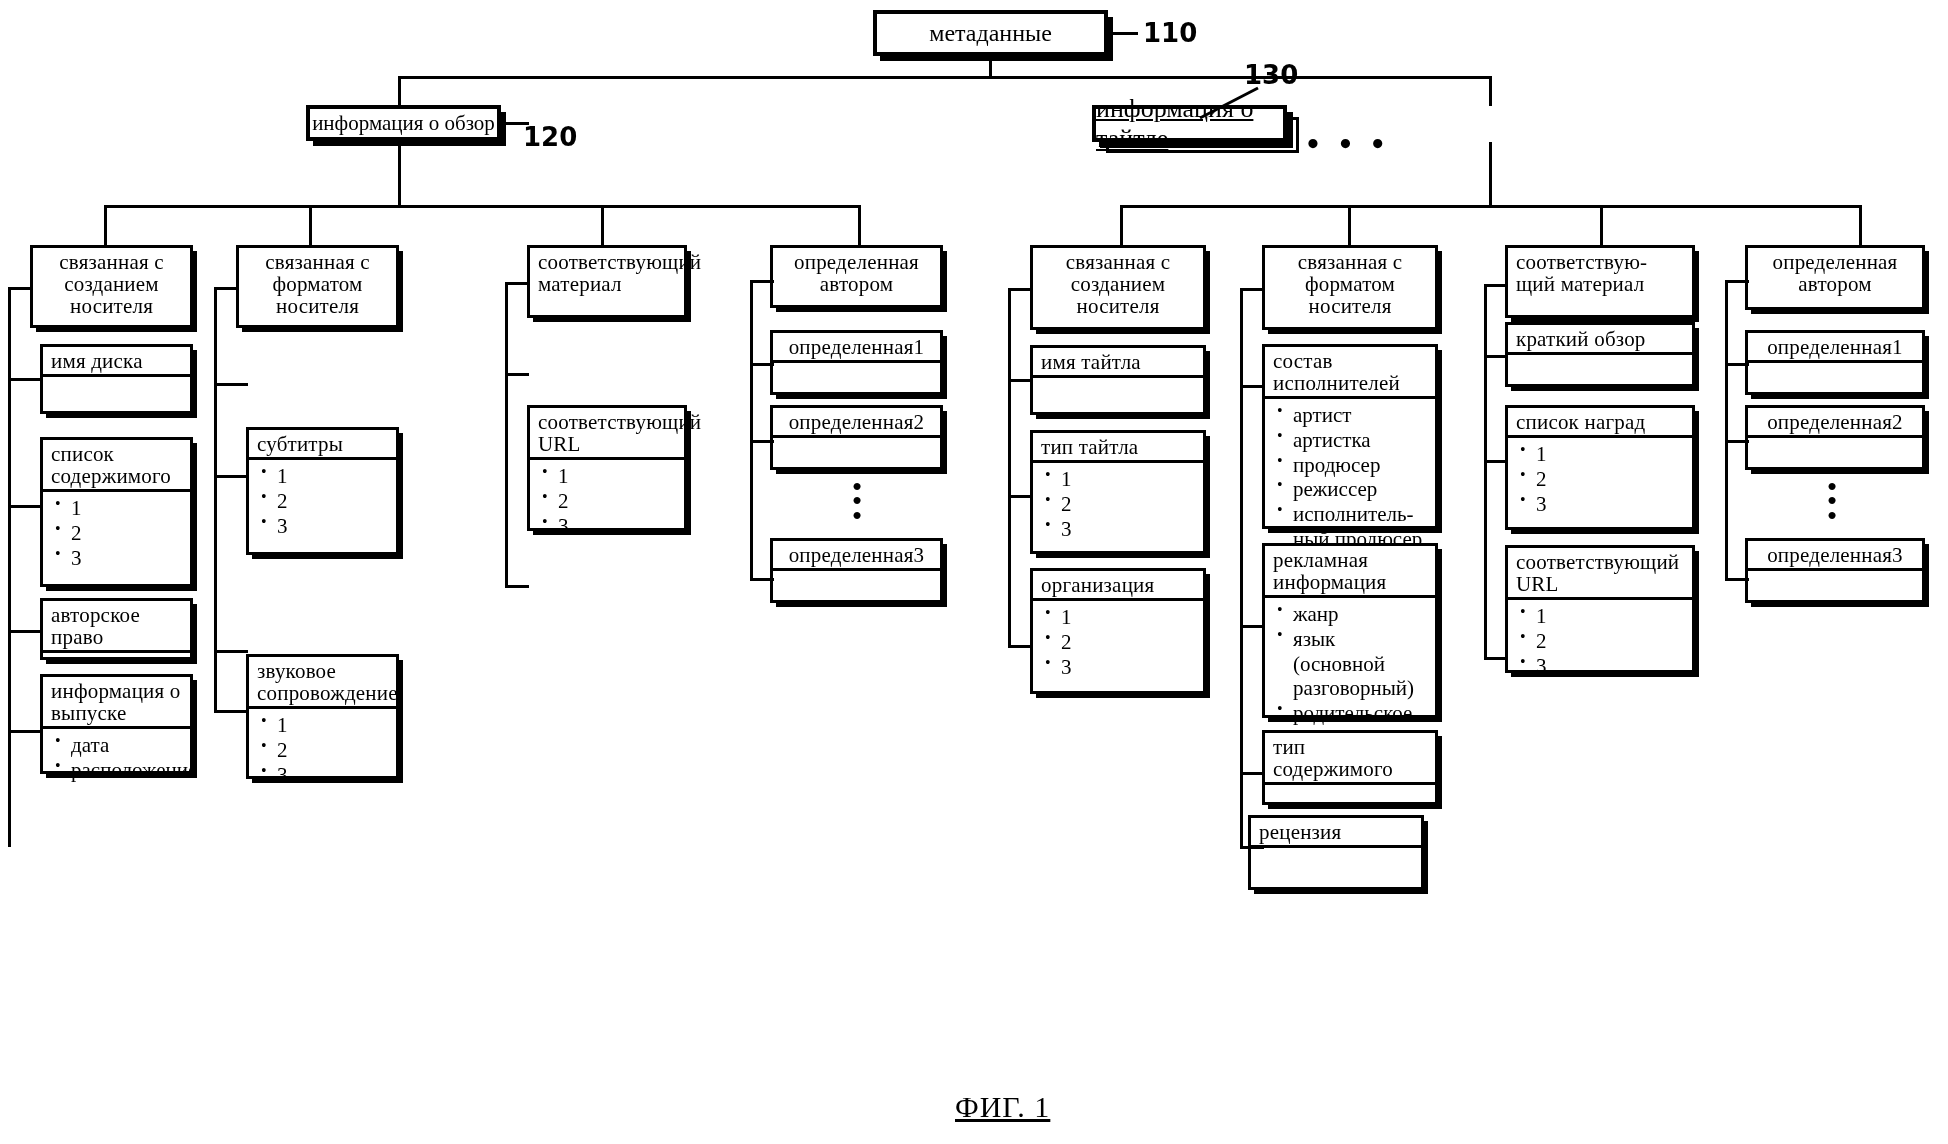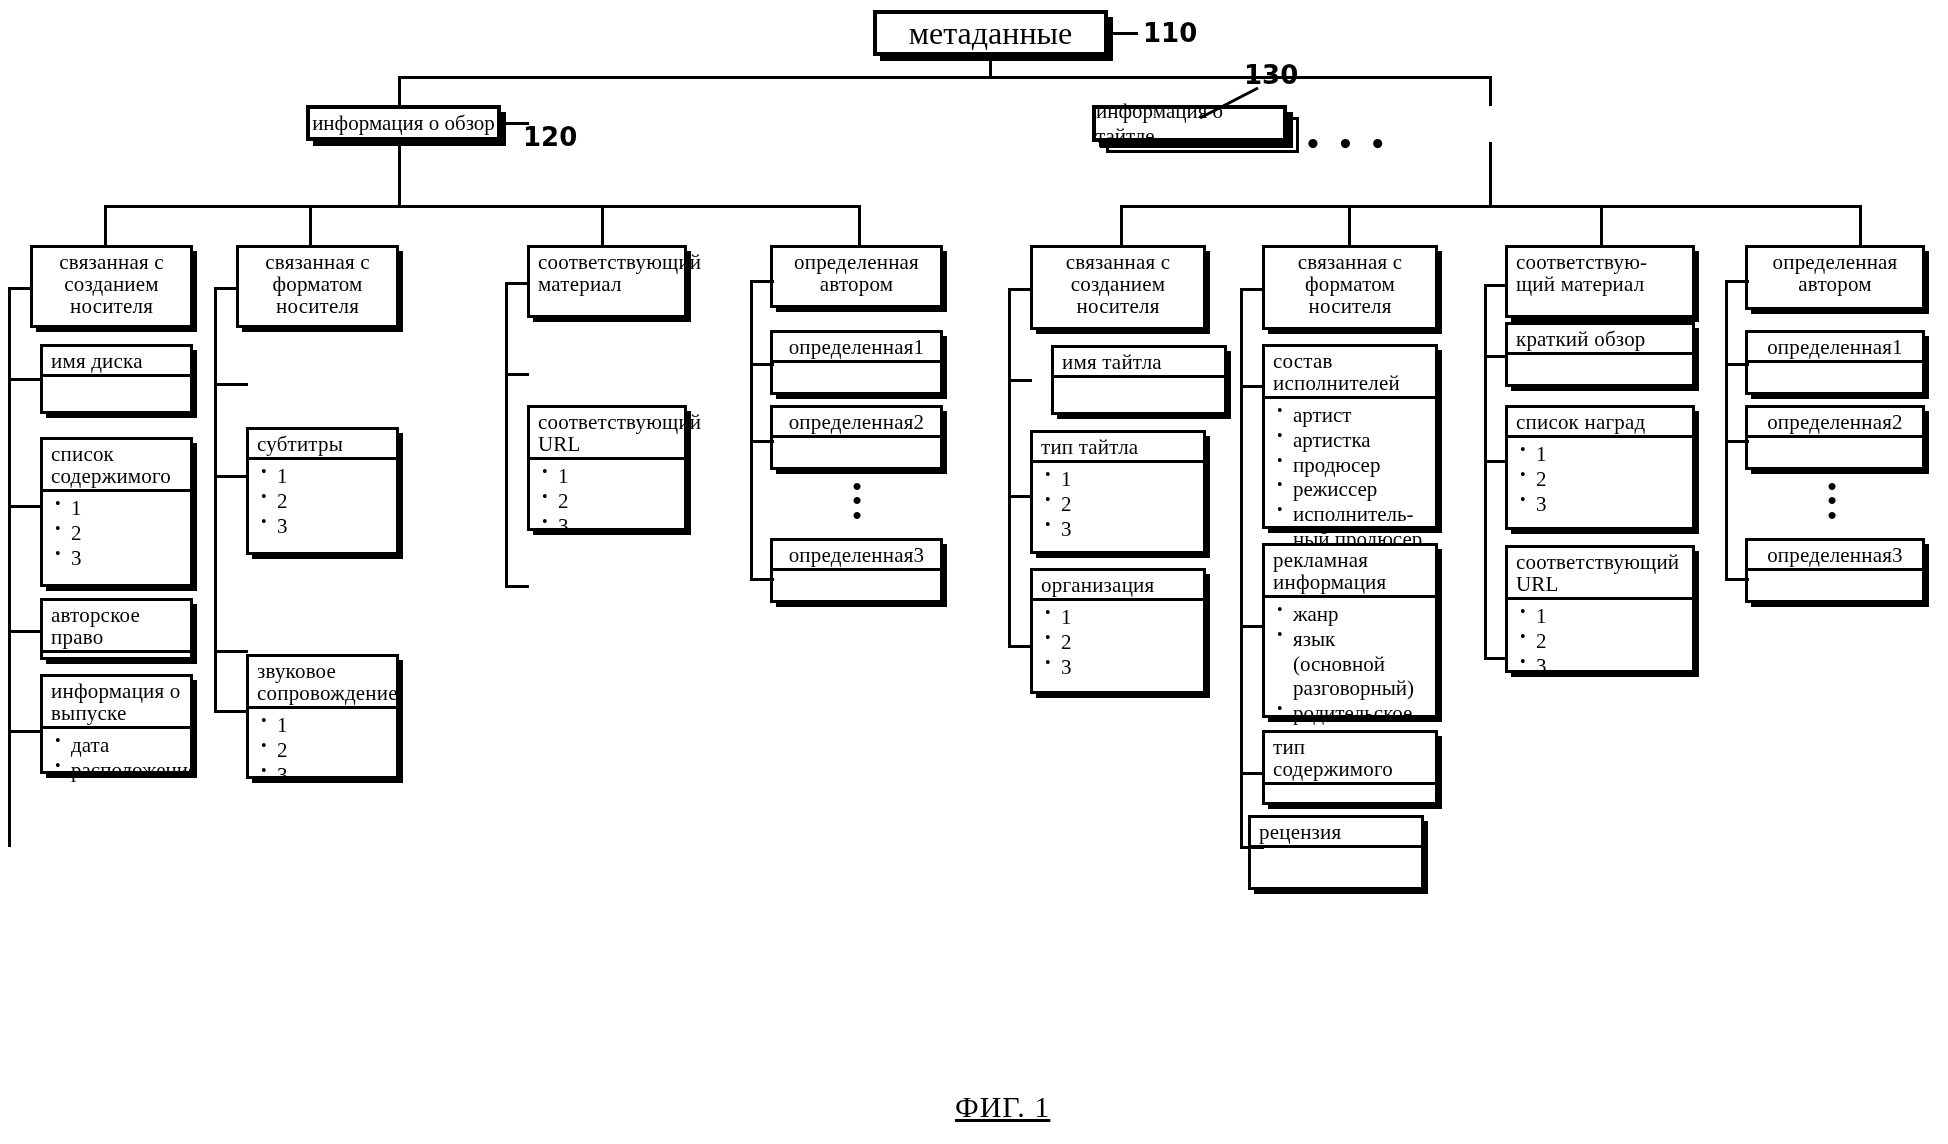--- a/index.html
+++ b/index.html
@@ -14,21 +14,21 @@
   .box.split .hdr{border-bottom:3px solid #000;}
   .box .body{padding:4px 8px 4px 10px;font-size:21px;line-height:1.12;}
   .box .body ul{margin:0;padding:0;list-style:none;}
   .box .body ul li{position:relative;padding-left:18px;line-height:1.18;white-space:pre-line;}
   .box .body ul li:before{content:"\2022";position:absolute;left:2px;top:-1px;font-size:16px;}
   .box.center .hdr{text-align:center;}
 
   
   .rootbox{position:absolute;border:4px solid #000;background:#fff;box-sizing:border-box;
            box-shadow:6px 6px 0 -1px #000;display:flex;align-items:center;justify-content:center;
-           font-size:32px;}
+           font-size:24px;}
   .stackbox{position:absolute;border:3px solid #000;background:#fff;box-sizing:border-box;}
 
   
   .h{position:absolute;background:#000;height:3px;}
   .v{position:absolute;background:#000;width:3px;}
 
   .ref{position:absolute;font-family:"DejaVu Sans",sans-serif;font-weight:bold;font-size:26px;}
   .dots{position:absolute;font-size:34px;font-weight:bold;letter-spacing:6px;}
   .vdots{position:absolute;font-size:26px;font-weight:bold;line-height:.55;text-align:center;}
   .figcap{position:absolute;font-size:30px;letter-spacing:1px;}
@@ -50,21 +50,21 @@
   <div class="v" style="left:1489px;top:76px;height:30px;"></div>
 
   <div class="rootbox" style="left:306px;top:105px;width:195px;height:36px;font-size:21px;">
     <span>информация о обзор</span>
   </div>
   <div class="h" style="left:503px;top:122px;width:26px;"></div>
   <div class="ref" style="left:523px;top:122px;">120</div>
 
   <div class="stackbox" style="left:1106px;top:117px;width:193px;height:36px;"></div>
   <div class="stackbox" style="left:1100px;top:112px;width:193px;height:36px;"></div>
-  <div class="rootbox" style="left:1092px;top:105px;width:195px;height:37px;font-size:21px;">
+  <div class="rootbox" style="left:1092px;top:105px;width:195px;height:37px;font-size:26px;text-decoration:underline;">
     <span>информация о тайтле</span>
   </div>
   <div class="dots" style="left:1307px;top:125px;">• • •</div>
 
   <svg style="position:absolute;left:1200px;top:80px;width:90px;height:40px;overflow:visible;">
     <line x1="0" y1="38" x2="58" y2="8" stroke="#000" stroke-width="3"></line>
   </svg>
   <div class="ref" style="left:1244px;top:60px;">130</div>
 
   <div class="v" style="left:398px;top:141px;height:66px;"></div>
@@ -225,21 +225,21 @@
   <div class="h" style="left:750px;top:578px;width:24px;"></div>
 
   <div class="box center" style="left:1030px;top:245px;width:176px;height:85px;">
     <div class="hdr">связанная с
 созданием
 носителя</div>
   </div>
   <div class="v" style="left:1008px;top:288px;height:360px;"></div>
   <div class="h" style="left:1008px;top:288px;width:24px;"></div>
 
-  <div class="box split" style="left:1030px;top:345px;width:176px;height:70px;margin-left:21px;">
+  <div class="box split" style="left:1030px;top:345px;width:176px;height:70px;">
     <div class="hdr">имя тайтла</div>
     <div class="body">
         <ul></ul>
       </div>
   </div>
   <div class="h" style="left:1008px;top:379px;width:24px;"></div>
 
   <div class="box split" style="left:1030px;top:430px;width:176px;height:124px;">
     <div class="hdr">тип тайтла</div>
     <div class="body">

